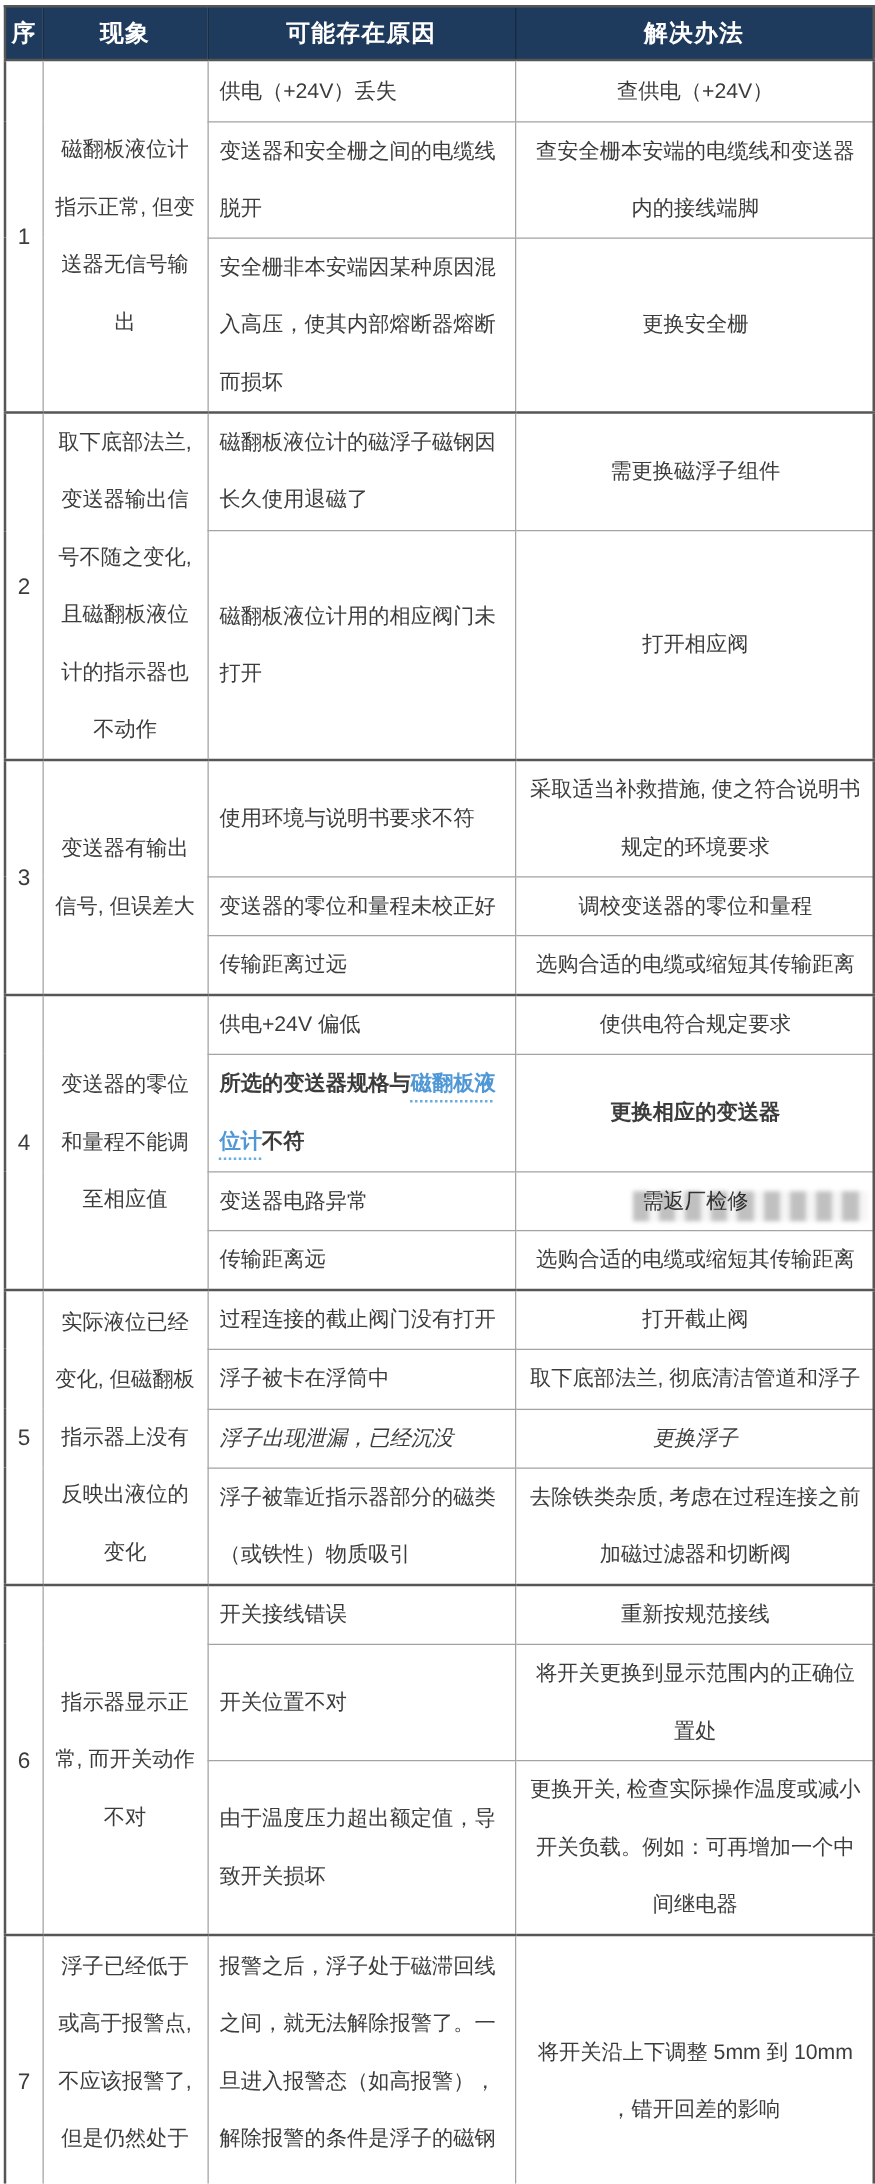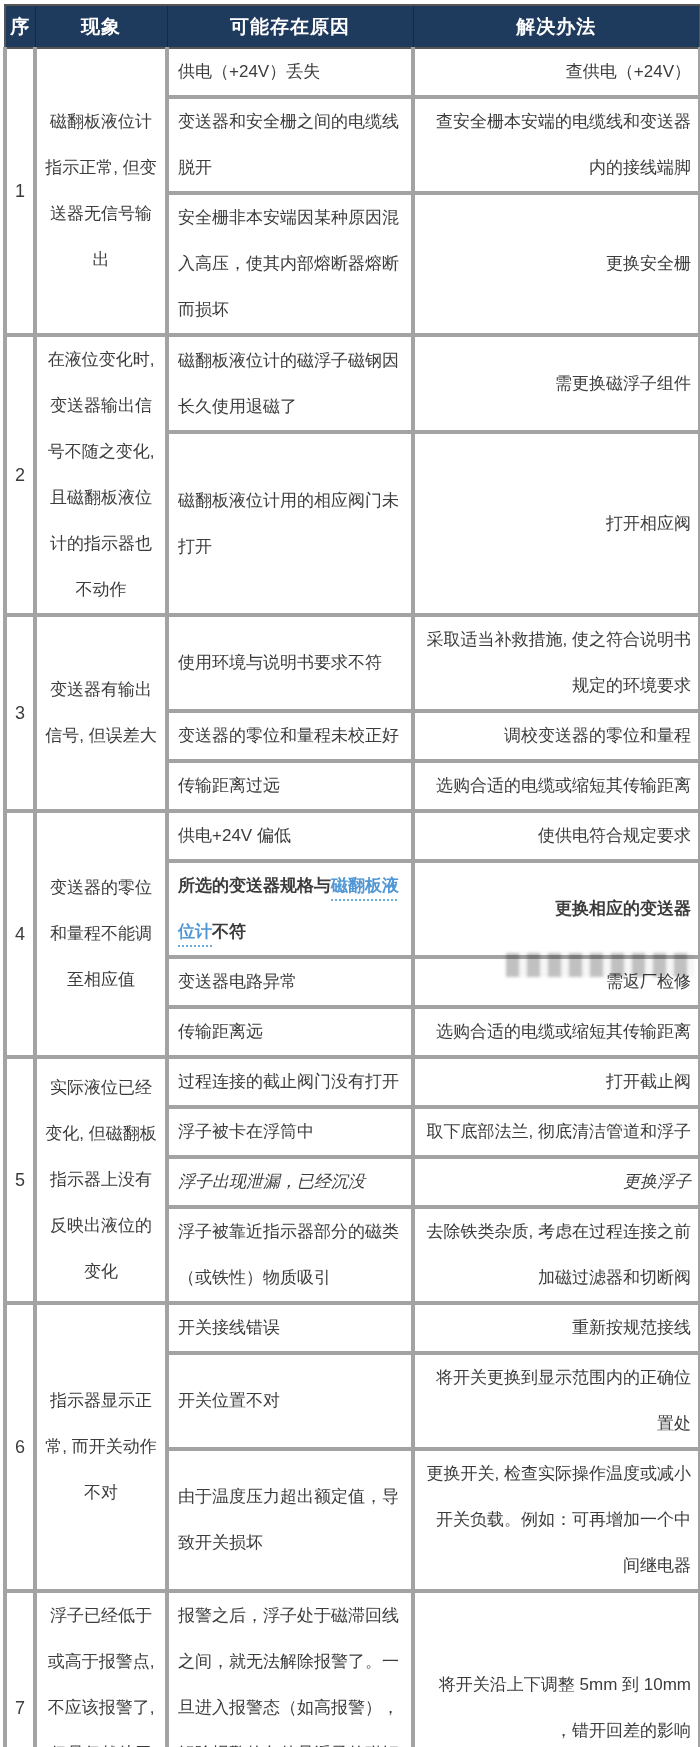--- a/index.html
+++ b/index.html
@@ -26,32 +26,32 @@
     background: #1e3a5c;
     color: #ffffff;
     font-size: 19px;
     font-weight: bold;
     height: 39px;
     text-align: center;
     border: 1px solid #16293f;
     letter-spacing: 1px;
   }
   td {
-    border: 4px solid #a3a3a3;
+    border: 1px solid #a3a3a3;
     color: #3c3c3c;
     font-size: 17px;
     line-height: 46px;
     vertical-align: middle;
     overflow: hidden;
   }
   tr.group-start td { border-top: 2px solid #565656; }
   td.num  { text-align: center; padding: 0; font-size: 18px; }
   td.phen { text-align: center; padding: 0 7px; }
   td.cause{ text-align: left; padding: 0 9px; }
-  td.sol  { text-align: right; padding: 0 7px 0 9px; }
+  td.sol  { text-align: center; padding: 0 7px 0 9px; }
   .link {
     color: #4f97d5;
     text-decoration: underline dotted #6aaede 2px;
     text-underline-offset: 8px;
     cursor: pointer;
   }
   .wm {
     position: absolute;
     left: 506px;
     top: 953px;
@@ -94,21 +94,21 @@
         <tr style="height: 91px;">
           <td class="cause">变送器和安全栅之间的电缆线脱开</td>
           <td class="sol">查安全栅本安端的电缆线和变送器内的接线端脚</td>
         </tr>
         <tr style="height: 135px;">
           <td class="cause">安全栅非本安端因某种原因混入高压，使其内部熔断器熔断而损坏</td>
           <td class="sol">更换安全栅</td>
         </tr>
         <tr class="group-start" style="height: 94px;">
           <td class="num" rowspan="2">2</td>
-          <td class="phen" rowspan="2">在液位变化时, 变送器输出信号不随之变化, 且磁翻板液位计的指示器也不动作</td>
+          <td class="phen" rowspan="2">取下底部法兰, 变送器输出信号不随之变化, 且磁翻板液位计的指示器也不动作</td>
           <td class="cause">磁翻板液位计的磁浮子磁钢因长久使用退磁了</td>
           <td class="sol">需更换磁浮子组件</td>
         </tr>
         <tr style="height: 180px;">
           <td class="cause">磁翻板液位计用的相应阀门未打开</td>
           <td class="sol">打开相应阀</td>
         </tr>
         <tr class="group-start" style="height: 93px;">
           <td class="num" rowspan="3">3</td>
           <td class="phen" rowspan="3">变送器有输出信号, 但误差大</td>

